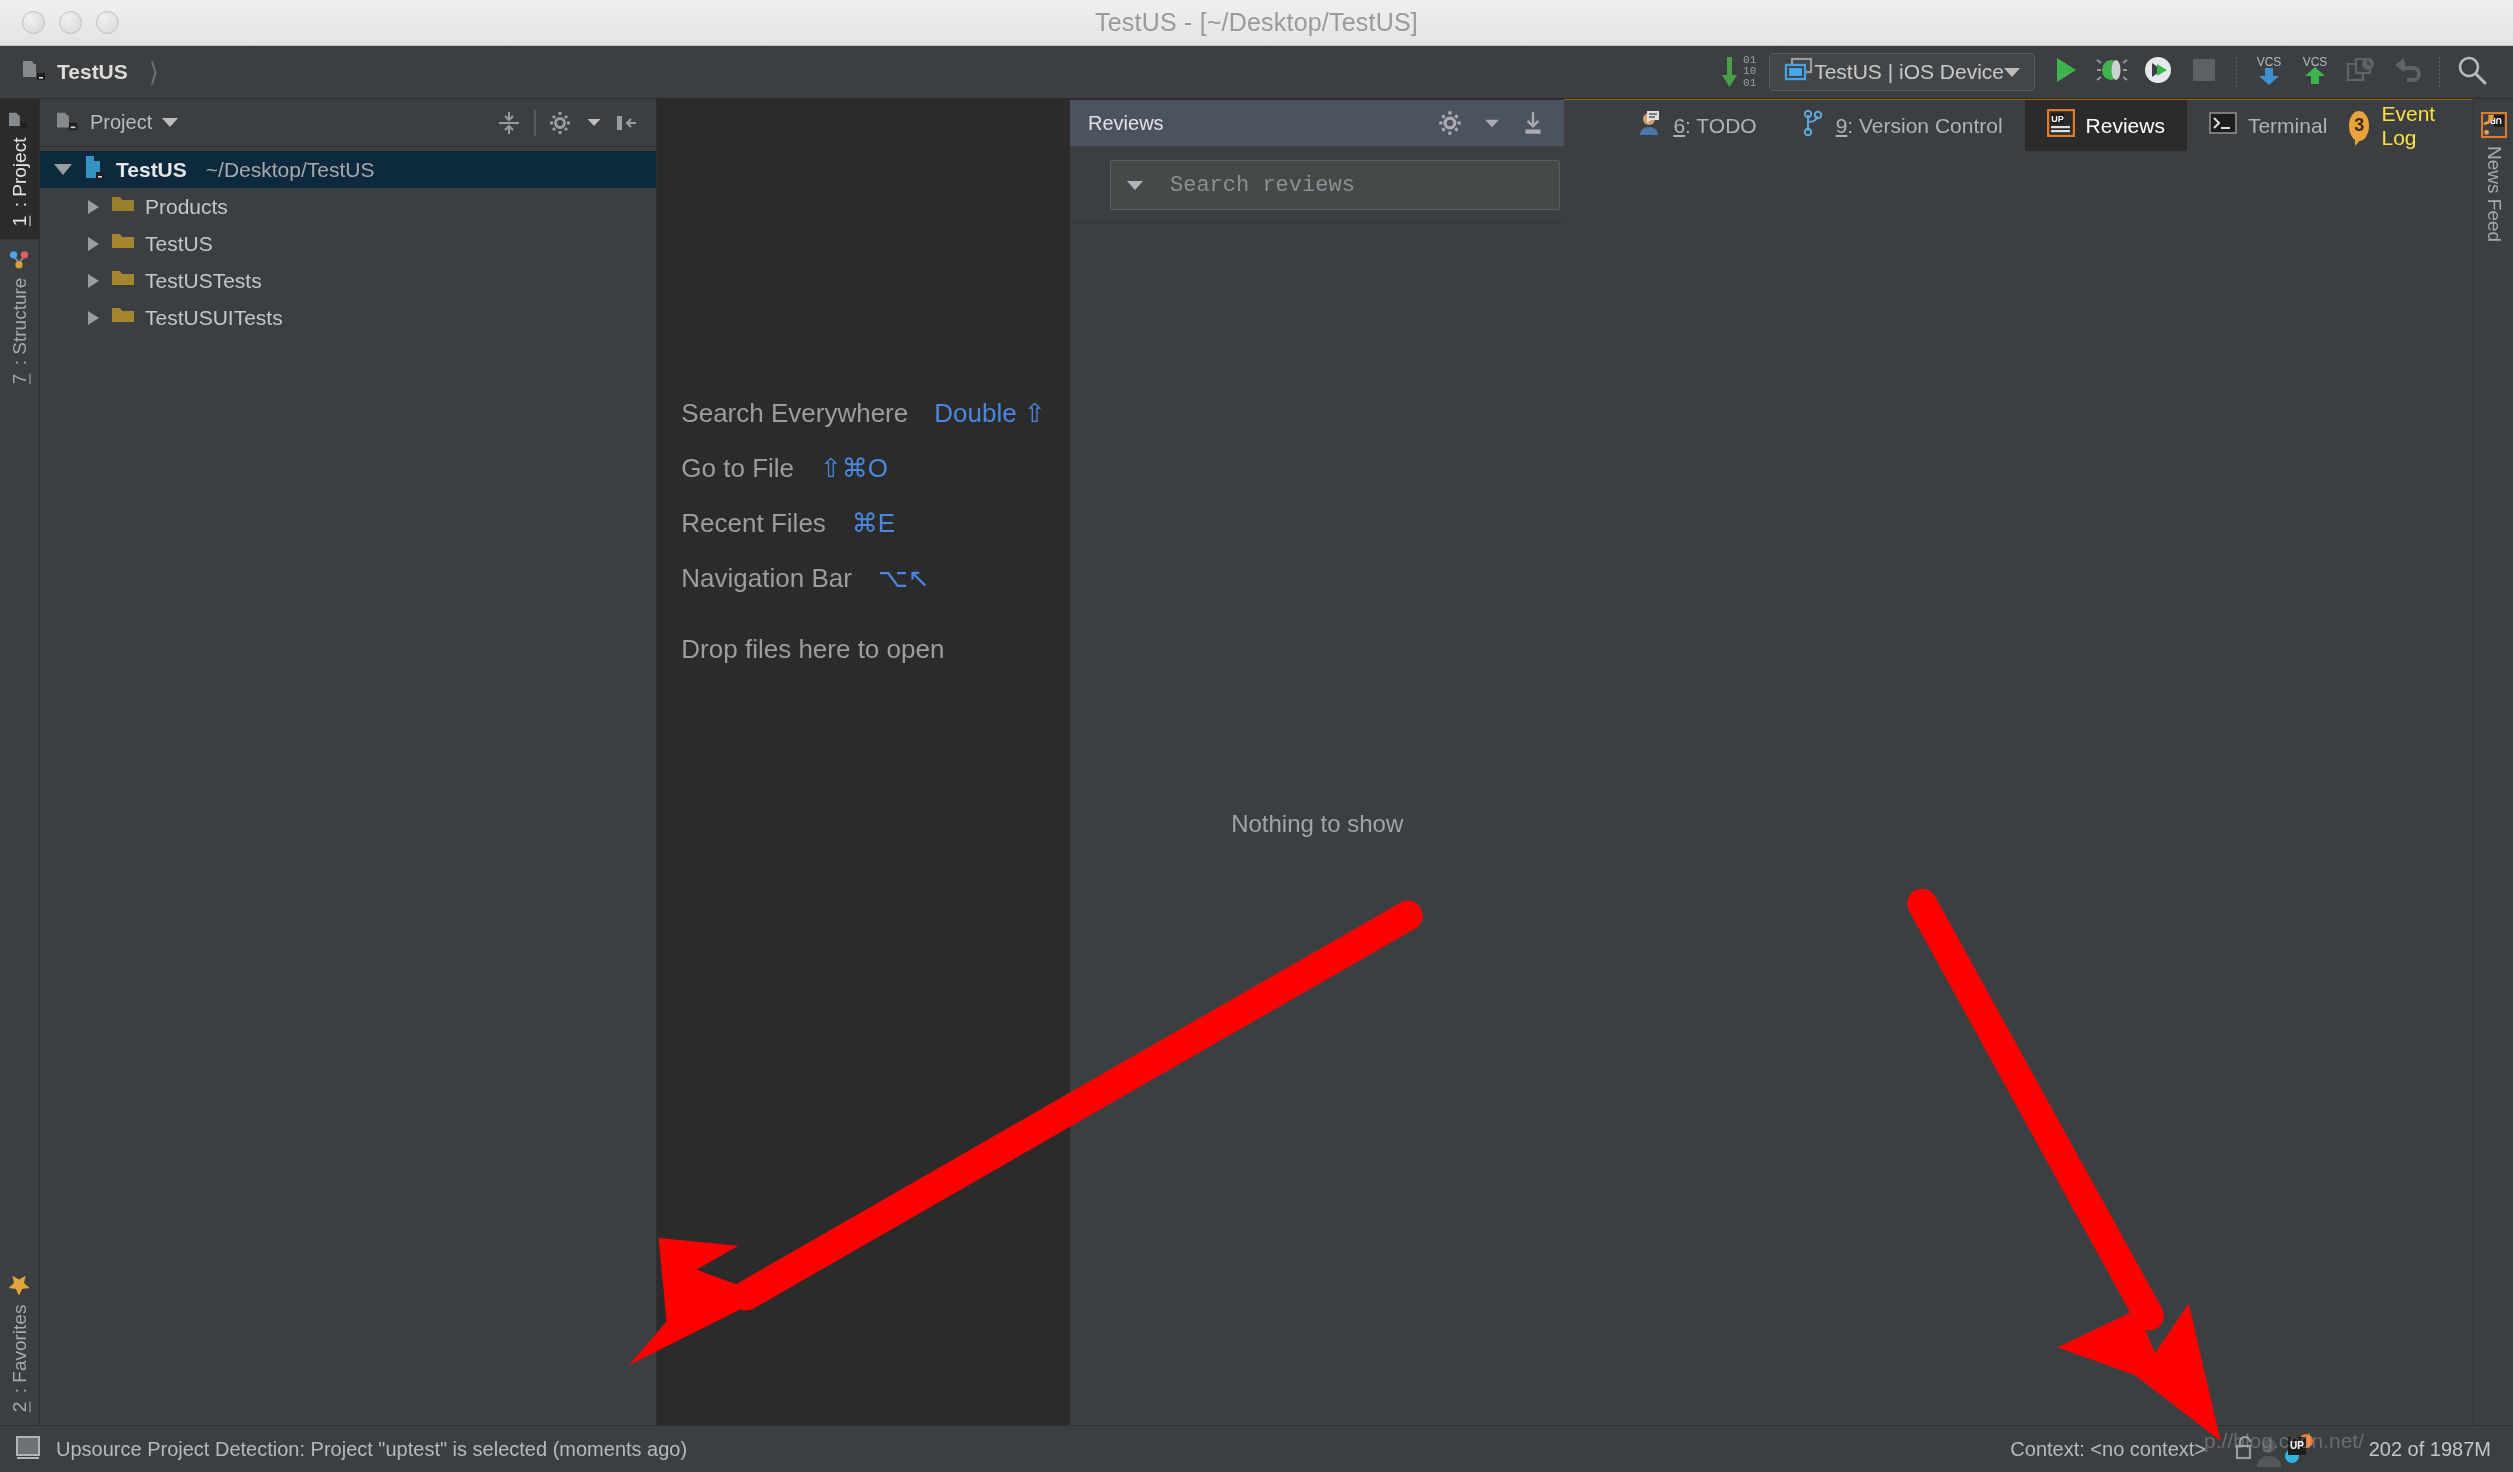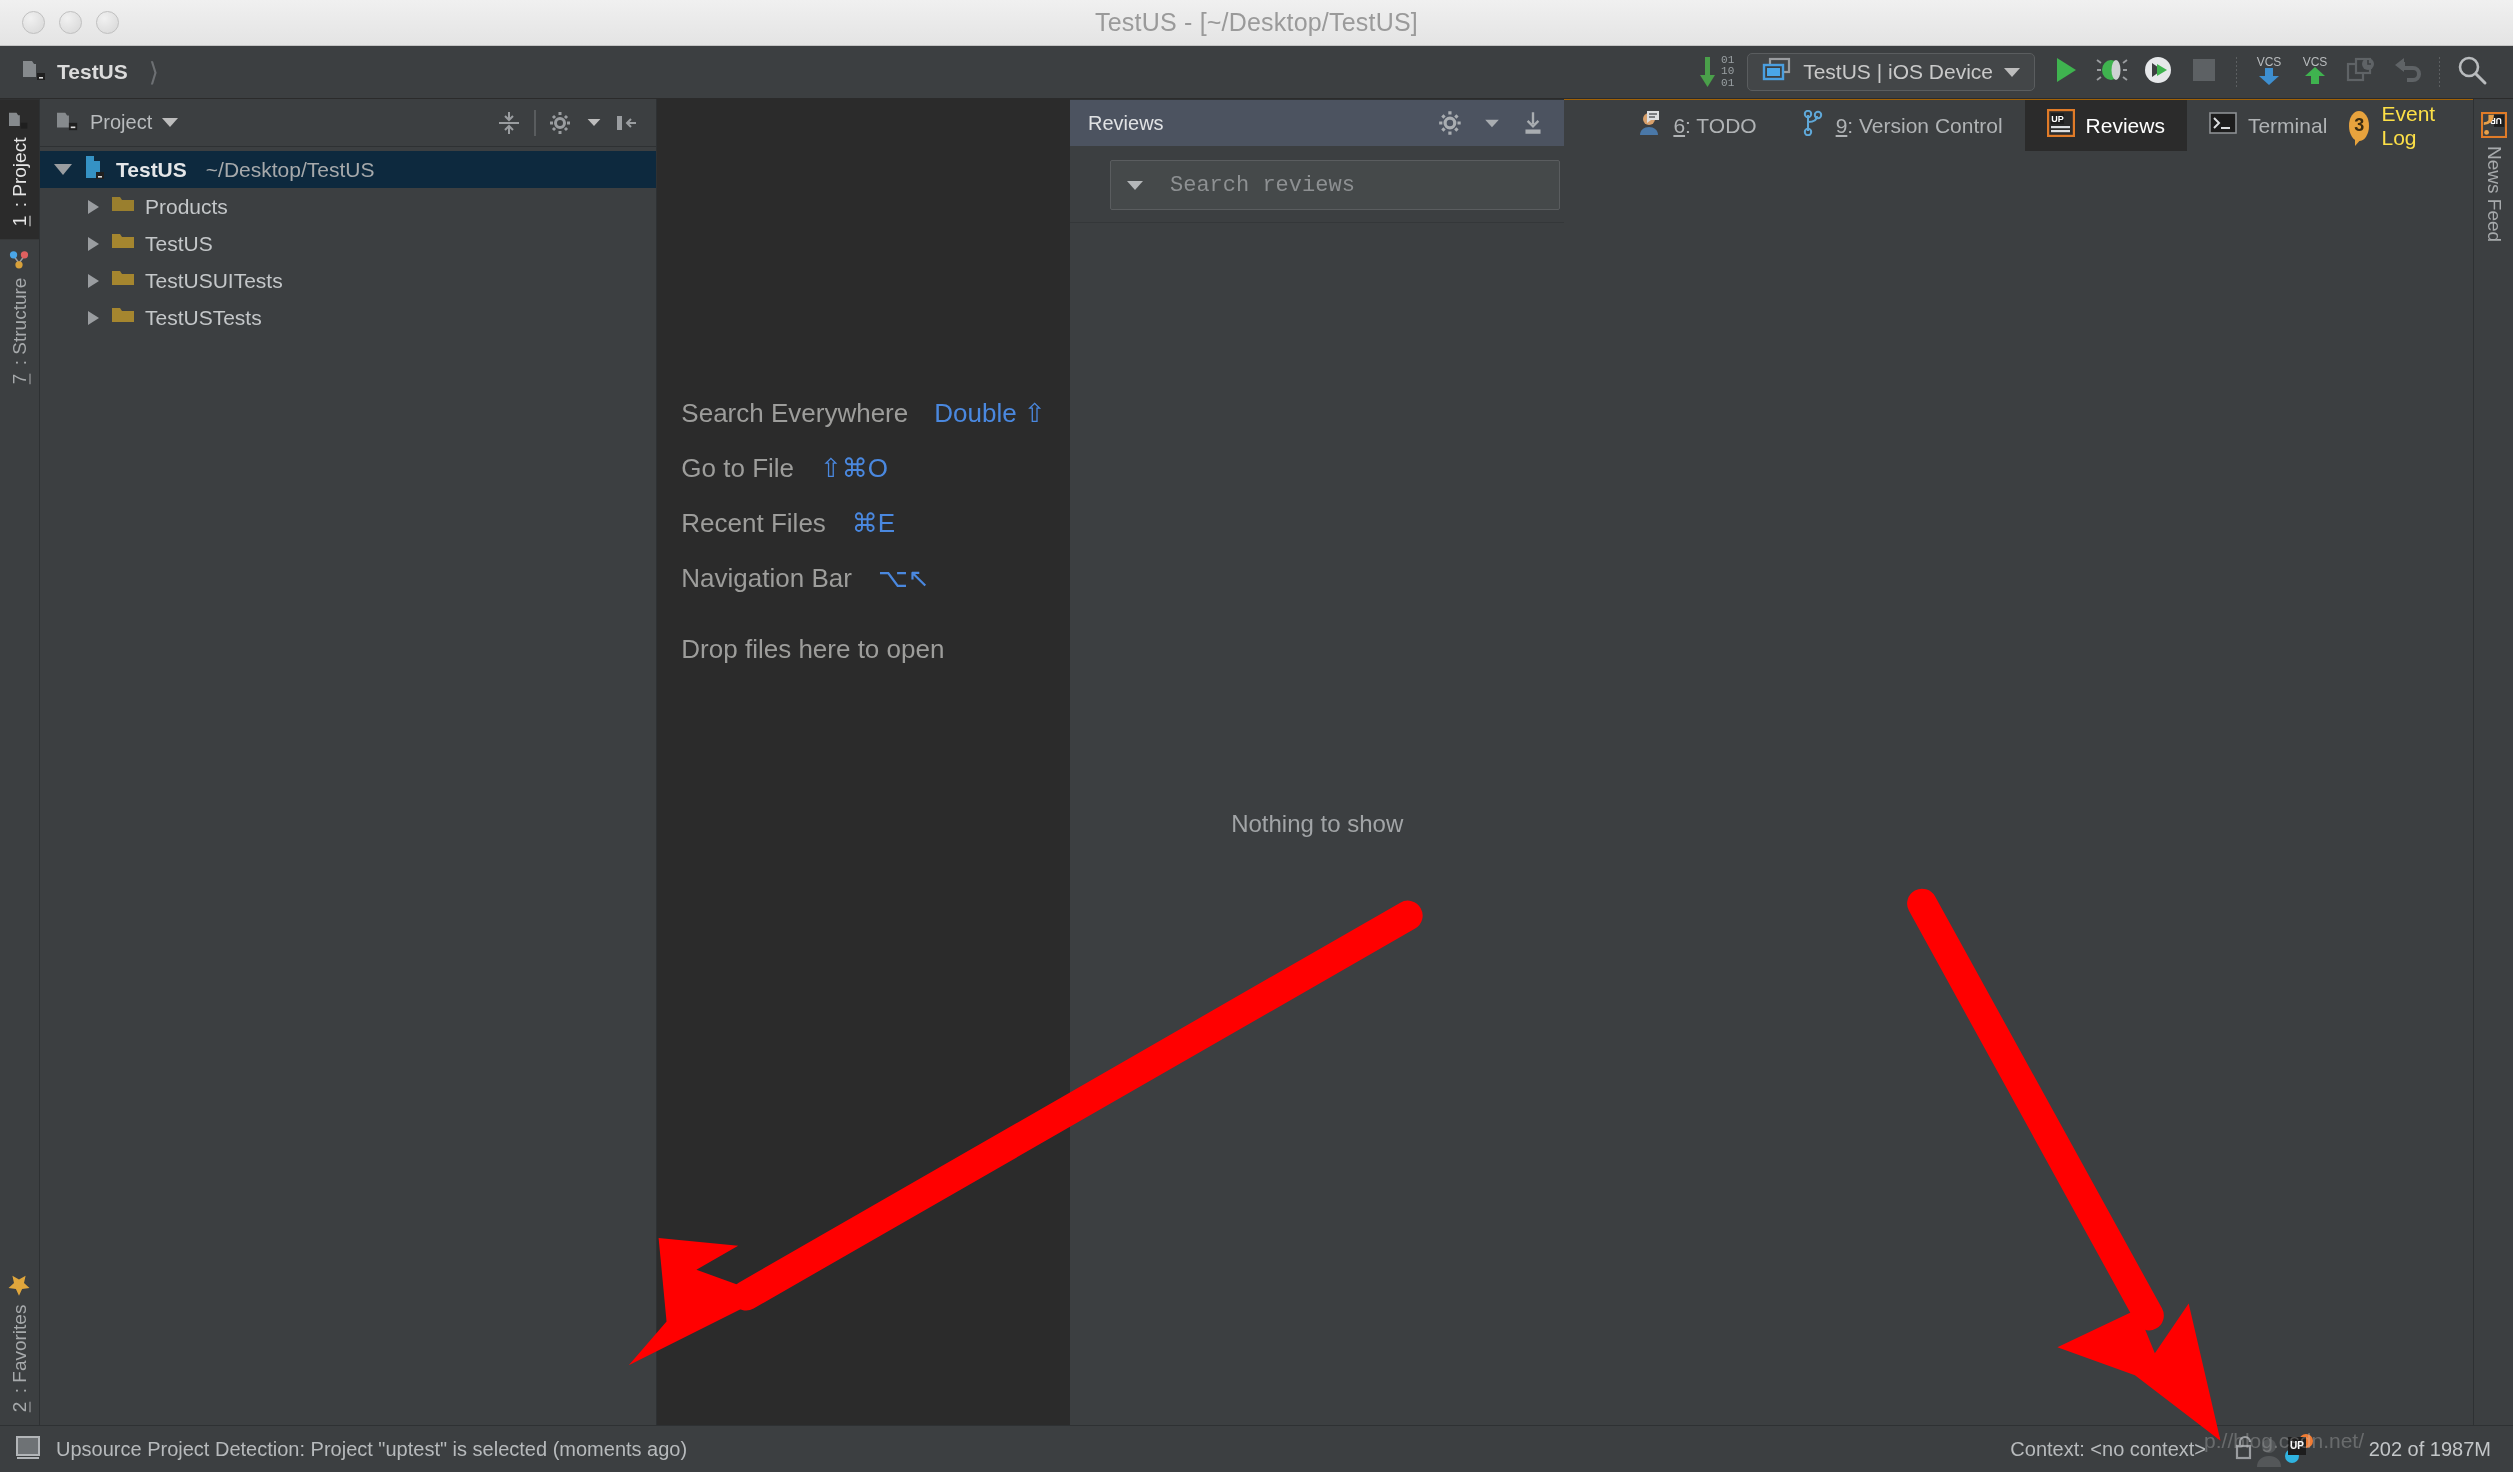--- a/index.html
+++ b/index.html
@@ -54,21 +54,21 @@
   }
   .tb-btn {
     width: 46px; height: 46px; display: flex;
     align-items: center; justify-content: center;
   }
   .tb-sep {
     width: 1px; height: 30px; margin: 0 9px;
     background: repeating-linear-gradient(to bottom, #5c5f61 0 2px, transparent 2px 4px);
   }
   .runcfg {
-    display: flex; align-items: center; gap: 11px;
+    display: flex; align-items: center; 
     height: 38px; padding: 16px 14px;
     border: 1px solid #5a5d5f; border-radius: 5px;
     background: #434648; margin: 0 8px;
   }
   .runcfg-label { font-size: 21px; color: #c9c9c9; }
   .caret-dn {
     width: 0; height: 0; border-left: 8px solid transparent;
     border-right: 8px solid transparent; border-top: 9px solid #bdbdbd;
   }
   .bin-icon {
@@ -487,31 +487,31 @@
               <span class="node-label">TestUS</span>
             </div>
 
             <div class="tree-row indent-1">
               <span class="tw-arrow"></span>
               <span>
                 <svg width="24" height="20" viewBox="0 0 24 20">
                     <path d="M1 3h8l2 3h12v11H1z" fill="#a5862f"></path>
                   </svg>
               </span>
-              <span class="node-label">TestUSUITests</span>
+              <span class="node-label">TestUSTests</span>
             </div>
 
             <div class="tree-row indent-1">
               <span class="tw-arrow"></span>
               <span>
                 <svg width="24" height="20" viewBox="0 0 24 20">
                     <path d="M1 3h8l2 3h12v11H1z" fill="#a5862f"></path>
                   </svg>
               </span>
-              <span class="node-label">TestUSTests</span>
+              <span class="node-label">TestUSUITests</span>
             </div>
           </div>
         </div>
 
         <div class="editor-empty">
           <div class="hints">
             <div class="hint-row">
               <span class="hint-label">Search Everywhere</span>
               <span class="hint-key">Double ⇧</span>
             </div>

